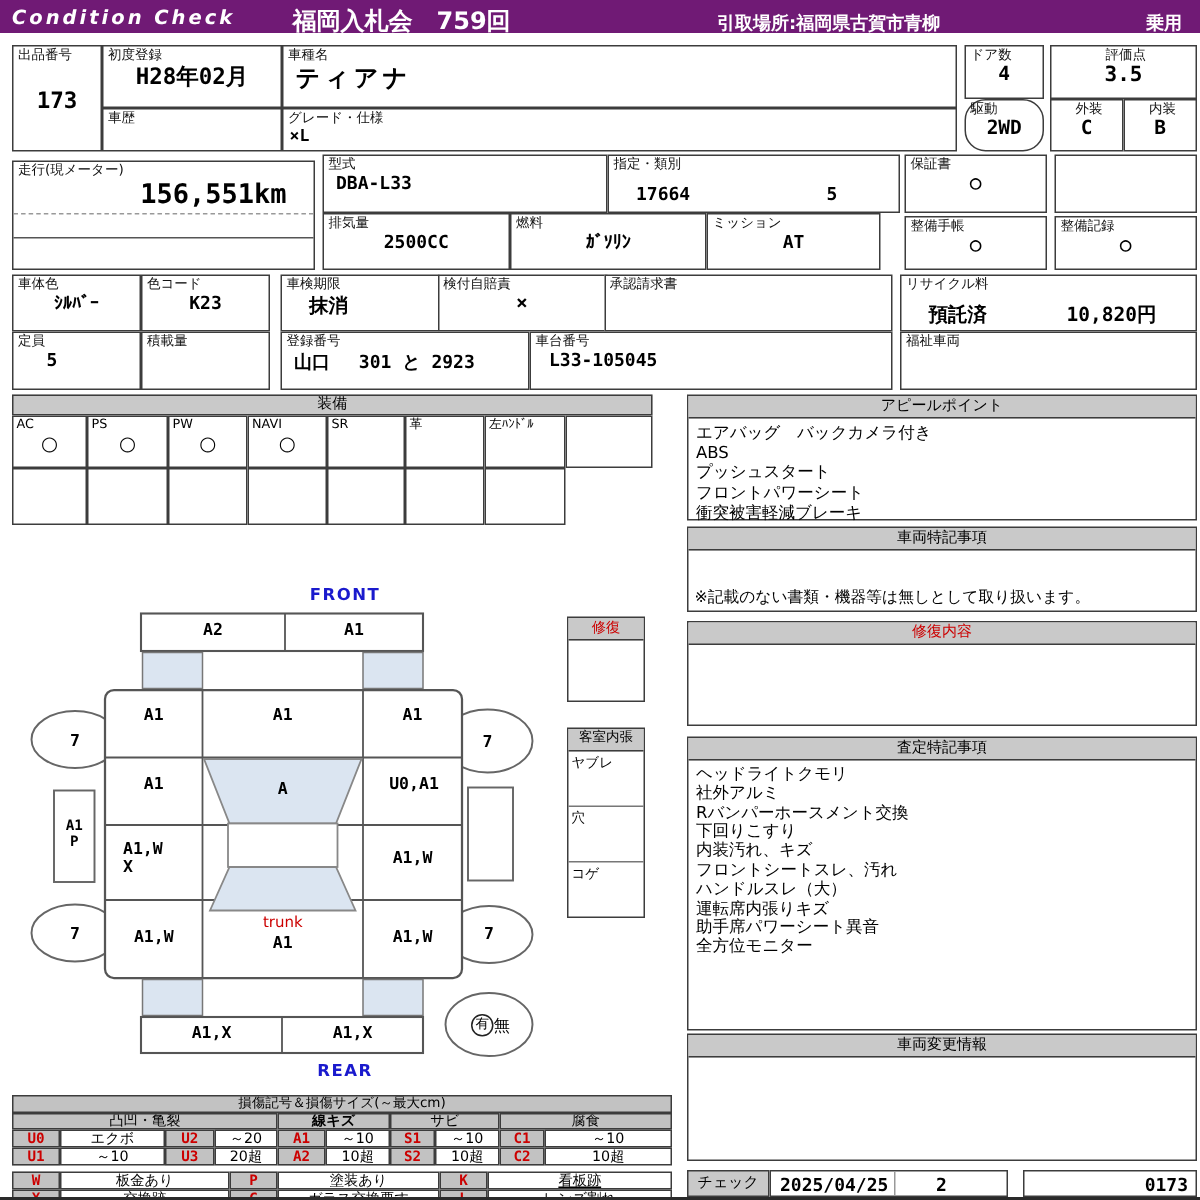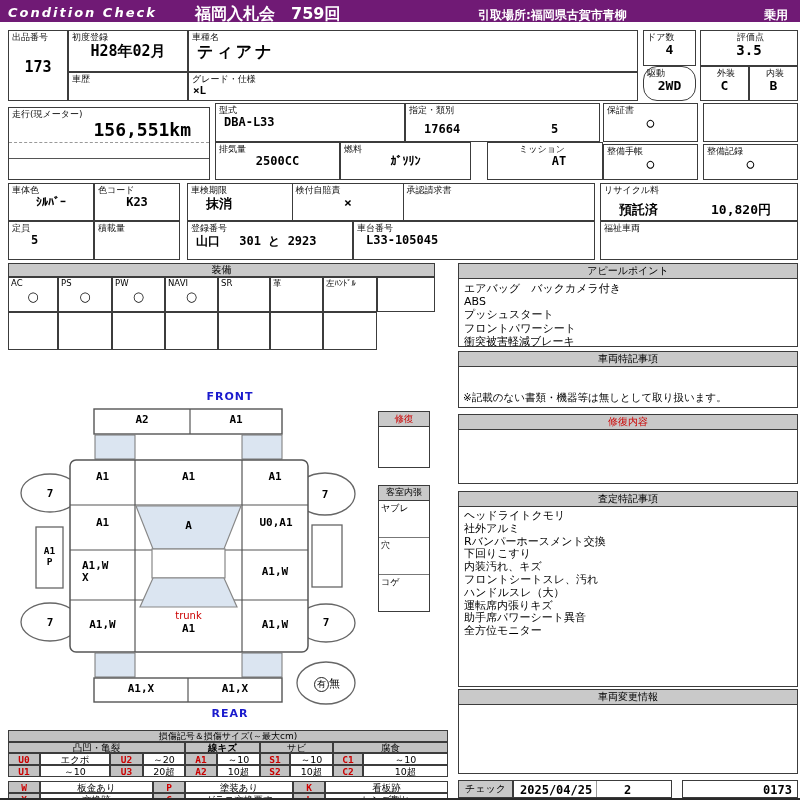--- a/index.html
+++ b/index.html
@@ -107,21 +107,21 @@
     <span class="val" style="position:absolute;left:145px;top:18px;font-size:12px;">5</span>
   </div>
   <div class="bx" style="left:215px;top:142px;width:125px;height:38px;">
     <div class="lbl">排気量</div>
     <div class="val vc" style="font-size:12px;">2500CC</div>
   </div>
   <div class="bx" style="left:340px;top:142px;width:131px;height:38px;">
     <div class="lbl">燃料</div>
     <div class="val vc" style="font-size:12px;">ｶﾞｿﾘﾝ</div>
   </div>
-  <div class="bx" style="left:487px;top:142px;width:116px;height:38px;padding-left:28px;">
+  <div class="bx" style="left:471px;top:142px;width:116px;height:38px;">
     <div class="lbl">ミッション</div>
     <div class="val vc" style="font-size:12px;">AT</div>
   </div>
   <div class="bx" style="left:603px;top:103px;width:95px;height:39px;">
     <div class="lbl">保証書</div>
     <div class="val vc" style="font-size:13px;">○</div>
   </div>
   <div class="bx" style="left:703px;top:103px;width:95px;height:39px;"></div>
   <div class="bx" style="left:603px;top:144px;width:95px;height:36px;">
     <div class="lbl">整備手帳</div>

